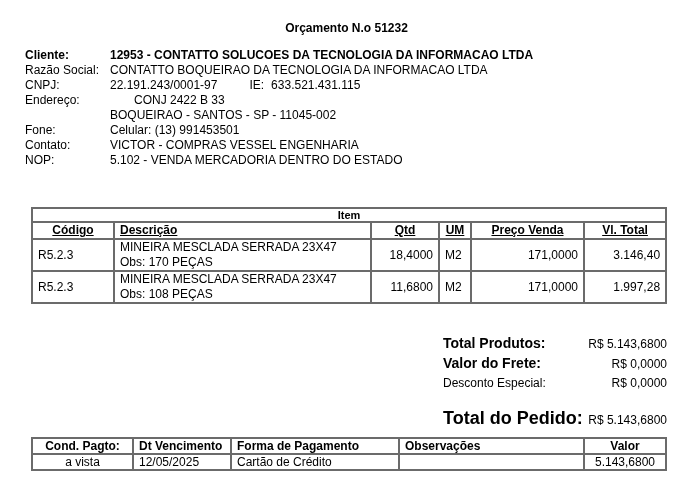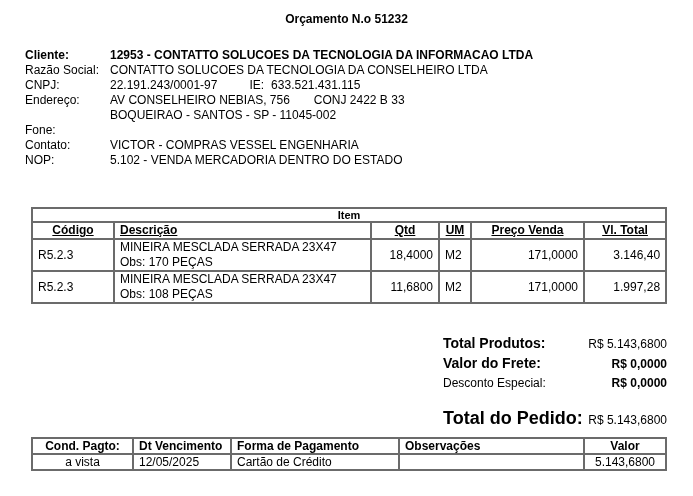--- a/index.html
+++ b/index.html
@@ -11,21 +11,21 @@
       width: 693px;
       height: 496px;
       position: relative;
       font-family: "Liberation Sans", sans-serif;
       color: #000;
       font-size: 12px;
       overflow: hidden;
     }
     .title {
       position: absolute;
-      top: 12px;
+      top: 21px;
       left: 0;
       width: 693px;
       text-align: center;
       font-weight: bold;
       font-size: 12px;
     }
     .info {
       position: absolute;
       top: 48px;
       left: 25px;
@@ -93,21 +93,21 @@
     .tot-row {
       display: flex;
       justify-content: space-between;
       align-items: baseline;
       height: 20px;
       line-height: 20px;
       font-size: 12px;
     }
     .tot-row .lbl-b { font-weight: bold; font-size: 14px; }
     .tot-row .val { font-size: 12px; }
-    .tot-row .val-b { font-weight: bold; font-size: 12px; text-align: right; }
+    .tot-row .val-b { font-weight: normal; font-size: 12px; text-align: right; }
     .tot-row.grand { height: 26px; line-height: 26px; margin-top: 12px; }
     .tot-row.grand .lbl-big { font-weight: bold; font-size: 18px; }
     .tot-row.grand .val { font-size: 12px; }
 
     .pay {
       top: 437px;
       left: 31px;
       width: 634px;
       font-size: 12px;
     }
@@ -121,39 +121,39 @@
 
 <div class="title">Orçamento N.o 51232</div>
 
 <div class="info">
   <div class="info-row bold">
     <span class="info-label">Cliente:</span>
     <span class="info-value">12953 - CONTATTO SOLUCOES DA TECNOLOGIA DA INFORMACAO LTDA</span>
   </div>
   <div class="info-row">
     <span class="info-label">Razão Social:</span>
-    <span class="info-value">CONTATTO SOLUCOES DA TECNOLOGIA DA CONSELHEIRO LTDA</span>
+    <span class="info-value">CONTATTO BOQUEIRAO DA TECNOLOGIA DA INFORMACAO LTDA</span>
   </div>
   <div class="info-row">
     <span class="info-label">CNPJ:</span>
     <span class="info-value">22.191.243/0001-97</span>
     <span class="ie-label">IE:</span>
     <span class="ie-value">633.521.431.115</span>
   </div>
   <div class="info-row">
     <span class="info-label">Endereço:</span>
-    <span class="info-value">AV CONSELHEIRO NEBIAS, 756</span>
     <span class="addr2">CONJ 2422 B 33</span>
   </div>
   <div class="info-row">
     <span class="info-label"></span>
     <span class="info-value">BOQUEIRAO - SANTOS - SP - 11045-002</span>
   </div>
   <div class="info-row">
     <span class="info-label">Fone:</span>
+    <span class="info-value">Celular: (13) 991453501</span>
   </div>
   <div class="info-row">
     <span class="info-label">Contato:</span>
     <span class="info-value">VICTOR - COMPRAS VESSEL ENGENHARIA</span>
   </div>
   <div class="info-row">
     <span class="info-label">NOP:</span>
     <span class="info-value">5.102 - VENDA MERCADORIA DENTRO DO ESTADO</span>
   </div>
 </div>

